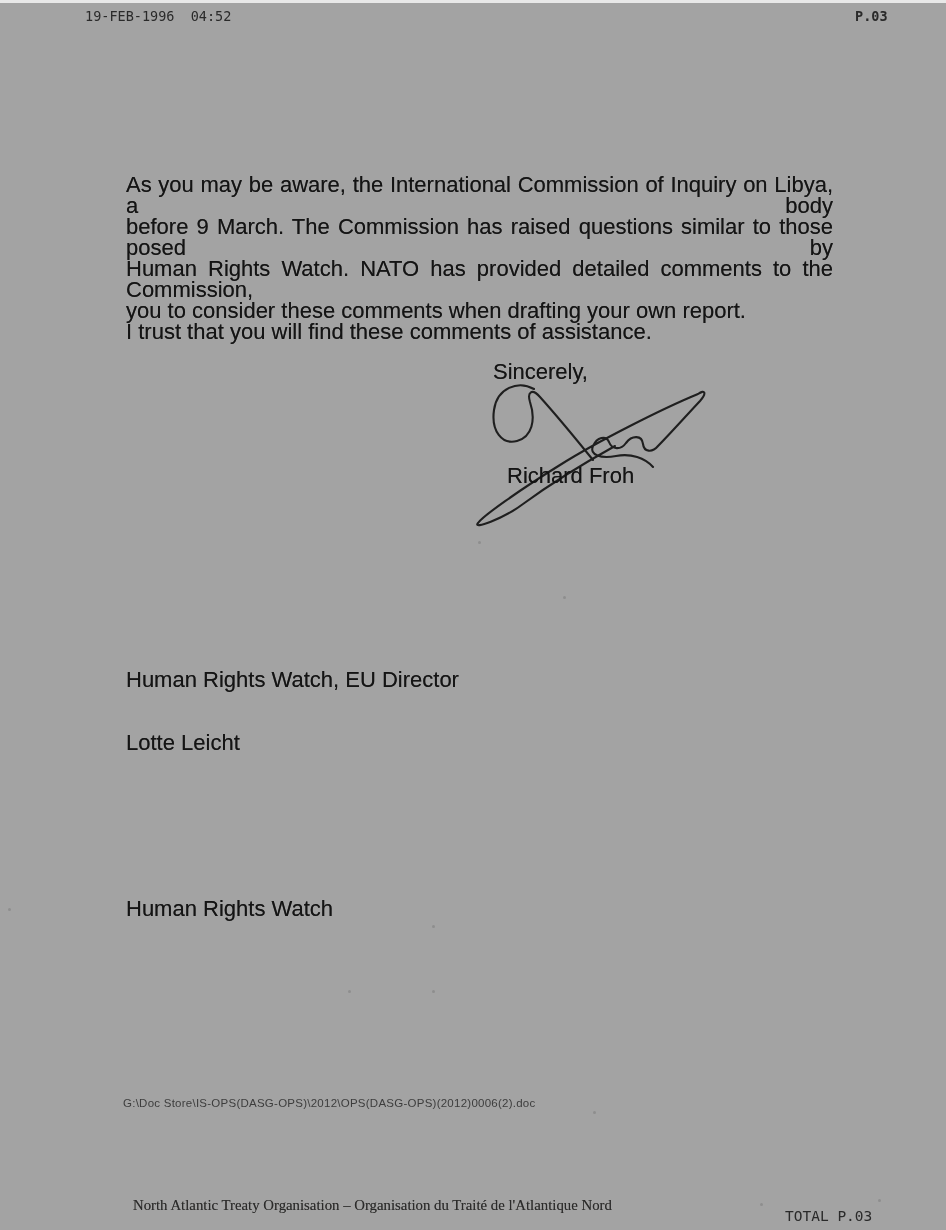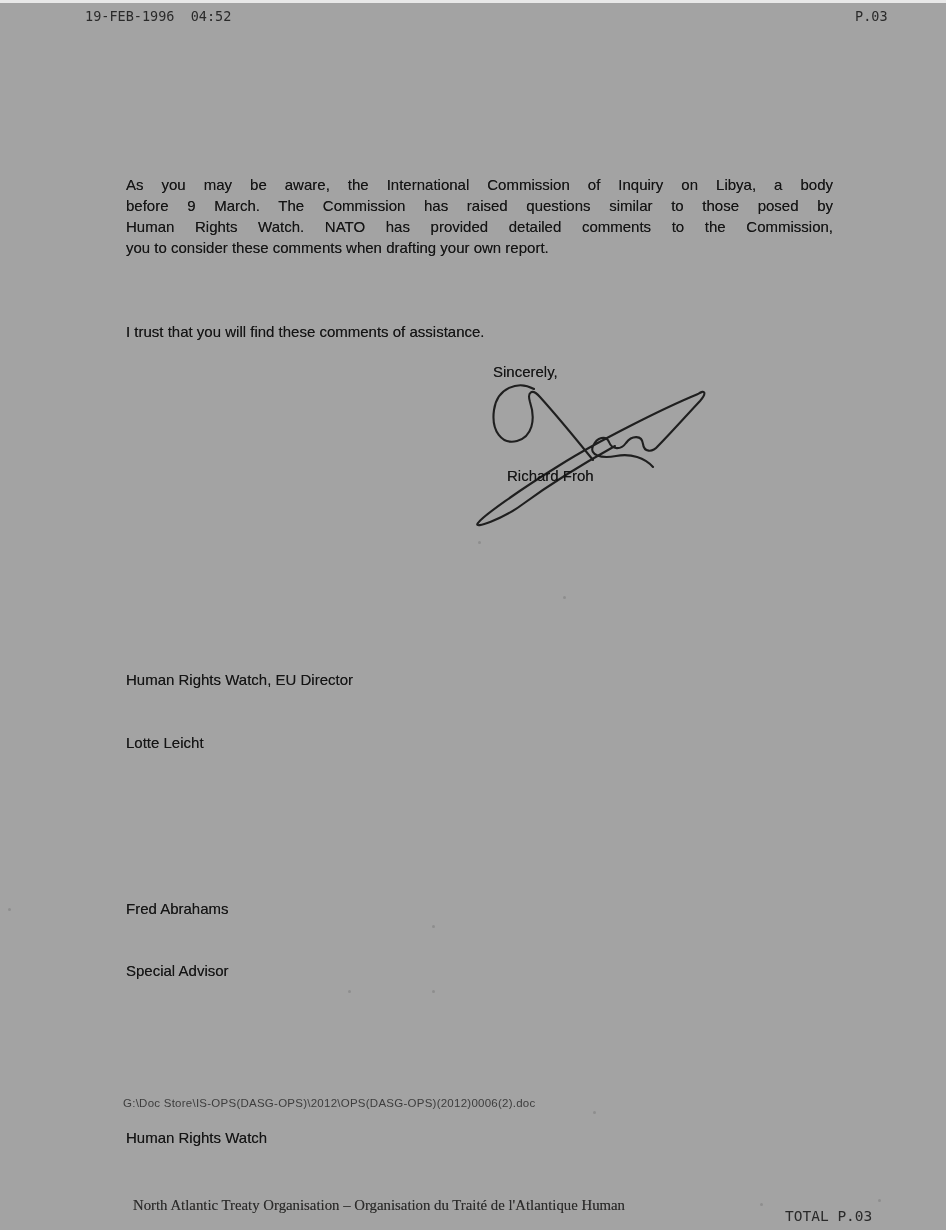--- a/index.html
+++ b/index.html
@@ -7,21 +7,21 @@
     position:relative; width:946px; height:1230px; margin:3px auto;
     background:#a3a3a3; overflow:hidden;
     font-family:"Liberation Sans",sans-serif; color:#181818;
   }
   .abs{position:absolute;}
   .faxfont{
     font-family:"DejaVu Sans Mono",monospace;
     font-size:13.5px; color:#2a2a2a; white-space:pre; letter-spacing:0px;
   }
   .letter-text{
-    font-size:15px; line-height:21px; color:#141414;
+    font-size:22px; line-height:21px; color:#141414;
     text-shadow:0 0 0.6px rgba(0,0,0,0.55);
     filter:blur(0.25px);
   }
   .bodypar{left:126px; top:171px; width:707px;}
   .jline{text-align:justify; text-align-last:justify;}
   .lastline{text-align:left;}
   .closing{left:126px; top:318px;text-align:right;}
   .sincerely{left:493px; top:358px;}
   .signer{left:507px; top:462px;}
   .recipients{left:126px; top:584px; line-height:20.8px; white-space:pre;}
@@ -33,21 +33,21 @@
   }
   .footerblock{
     left:133px; top:1154px;
     font-family:"Liberation Serif",serif;
     font-size:14.8px; line-height:19.6px; color:#2b2b2b;
     text-shadow:0 0 0.5px rgba(40,35,30,0.5);
     filter:blur(0.25px); white-space:pre;
   }
   .total{left:785px; top:1205px; font-size:14.5px;}
   .hdr-left{left:85px; top:5px;}
-  .hdr-right{left:855px; top:5px;}
+  .hdr-right{left:855px; top:5px;font-weight:bold;}
   .speck{position:absolute; width:3px; height:3px; border-radius:50%;
          background:rgba(70,70,70,0.22);}
 </style>
 </head>
 <body>
 
 <div class="page">
 
   <div class="abs faxfont hdr-left">19-FEB-1996  04:52</div>
   <div class="abs faxfont hdr-right">P.03</div>
@@ -71,34 +71,30 @@
   </svg>
 
   <div class="abs letter-text signer">Richard Froh</div>
 
   <div class="abs letter-text recipients">
     <div class="rblock">
       <div>Human Rights Watch, EU Director</div>
       <div>Lotte Leicht</div>
     </div>
     <div class="rblock">
-      <div>Fred Abrahams</div>
-      <div>Special Advisor</div>
-    </div>
-    <div class="rblock">
       <div>Human Rights Watch</div>
     </div>
     
     
   </div>
 
   <div class="abs fileref">G:\Doc Store\IS-OPS(DASG-OPS)\2012\OPS(DASG-OPS)(2012)0006(2).doc</div>
 
   <div class="abs footerblock">
-    <div>North Atlantic Treaty Organisation – Organisation du Traité de l'Atlantique Human</div>
+    <div>North Atlantic Treaty Organisation – Organisation du Traité de l'Atlantique Nord</div>
     
     
   </div>
 
   <div class="abs faxfont total">TOTAL P.03</div>
 
   <div class="speck" style="left:478px; top:538px;"></div>
   <div class="speck" style="left:563px; top:593px;"></div>
   <div class="speck" style="left:432px; top:922px;"></div>
   <div class="speck" style="left:348px; top:987px;"></div>

